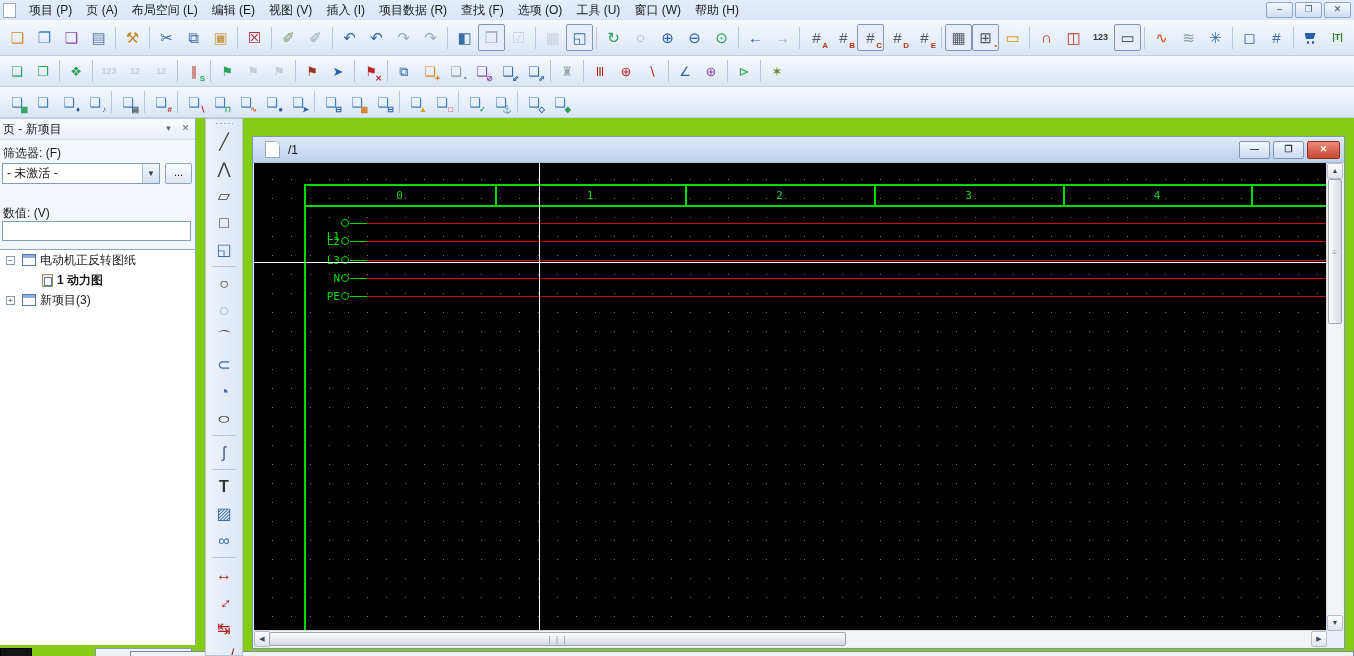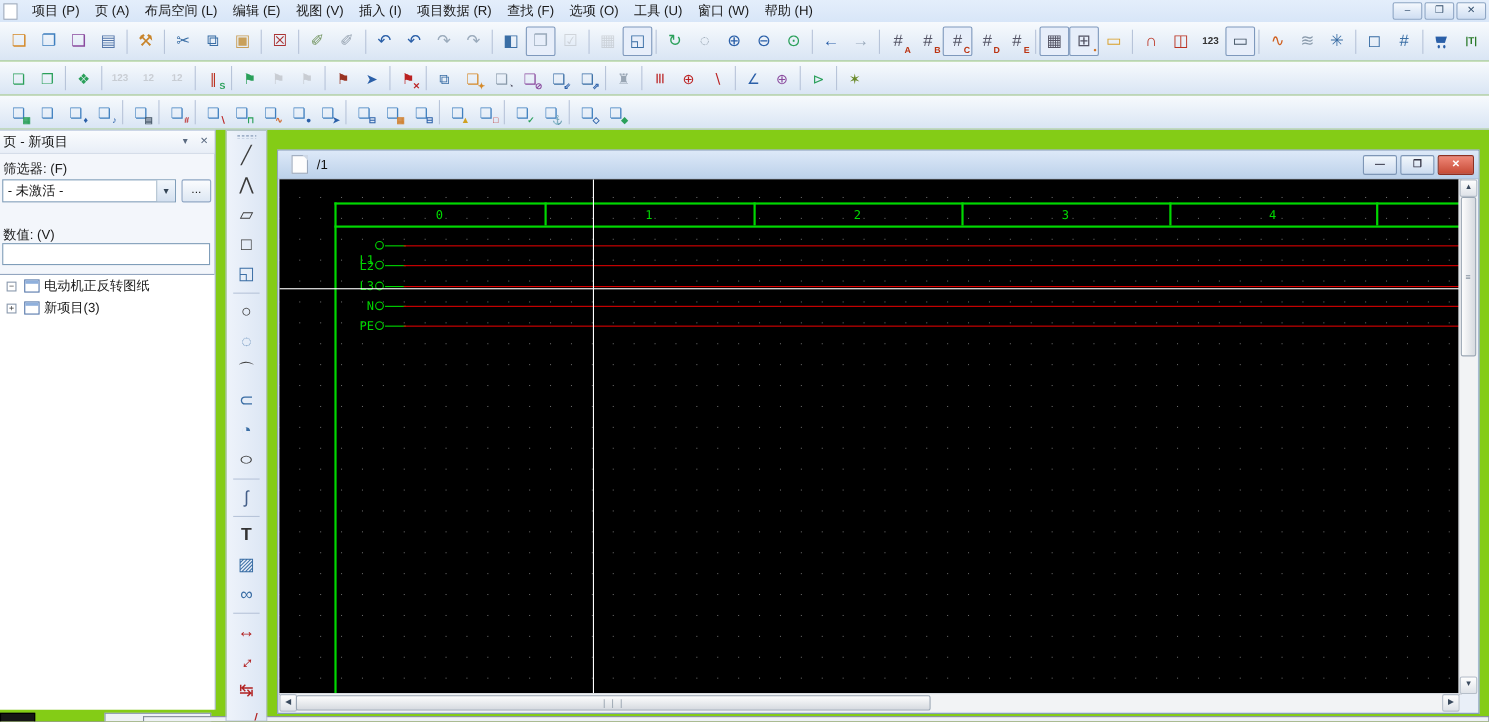--- a/index.html
+++ b/index.html
@@ -467,20 +467,24 @@
       <span class="arrow">▼</span>
     </div>
     <div id="lp-browse">...</div>
     <div class="lp-label" id="lp-value-label">数值: (V)</div>
     <input id="lp-input" value="" style="">
     <div id="lp-tree">
         <div class="trow">
           <span class="exp">−</span>
           <span class="proj-icon" style="margin-left: 22px;"></span>
           <span class="lbl">电动机正反转图纸</span>
+        </div>
+        <div class="trow b">
+          <span class="page-icon" style="margin-left: 42px;"></span>
+          <span class="lbl">1 动力图</span>
         </div>
         <div class="trow">
           <span class="exp">+</span>
           <span class="proj-icon" style="margin-left: 22px;"></span>
           <span class="lbl">新项目(3)</span>
         </div>
       </div>
   </div>
 
   <div class="bl-tab-dark"></div>

